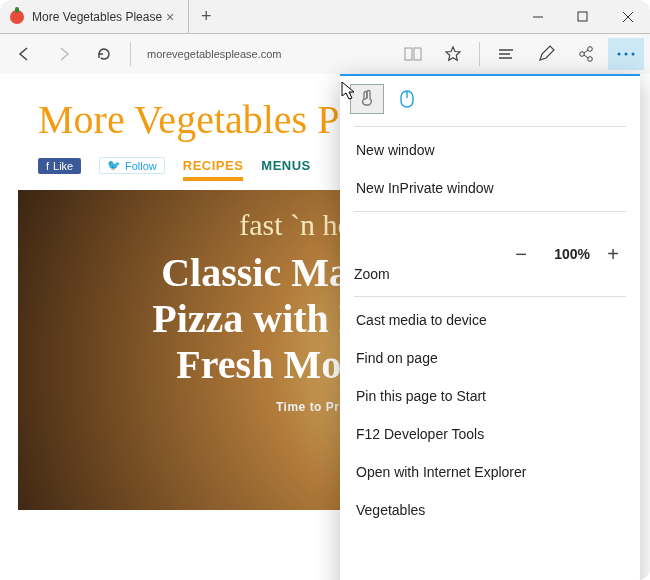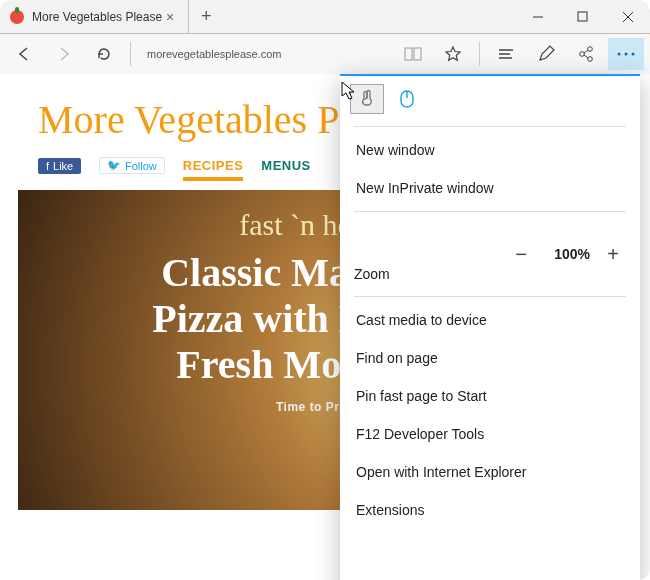--- a/index.html
+++ b/index.html
@@ -304,21 +304,21 @@
   <div class="menu-zoom">
     <span class="zlbl">Zoom</span>
     <span class="zspace"></span>
     <span class="zbtn">−</span>
     <span class="zval">100%</span>
     <span class="zbtn">+</span>
   </div>
   <div class="menu-sep"></div>
   <div class="menu-item">Cast media to device</div>
   <div class="menu-item">Find on page</div>
-  <div class="menu-item">Pin fast page to Start</div>
+  <div class="menu-item">Pin this page to Start</div>
   <div class="menu-item">F12 Developer Tools</div>
   <div class="menu-item">Open with Internet Explorer</div>
-  <div class="menu-item">Extensions</div>
+  <div class="menu-item">Vegetables</div>
 </div>
 
 <svg class="cursor" width="18" height="22">
   <path d="M2 2 L2 16 L6 13 L9 19 L12 18 L9 12 L14 12 Z" fill="#fff" stroke="#000" stroke-width="1"></path>
 </svg>
 
 </body></html>

